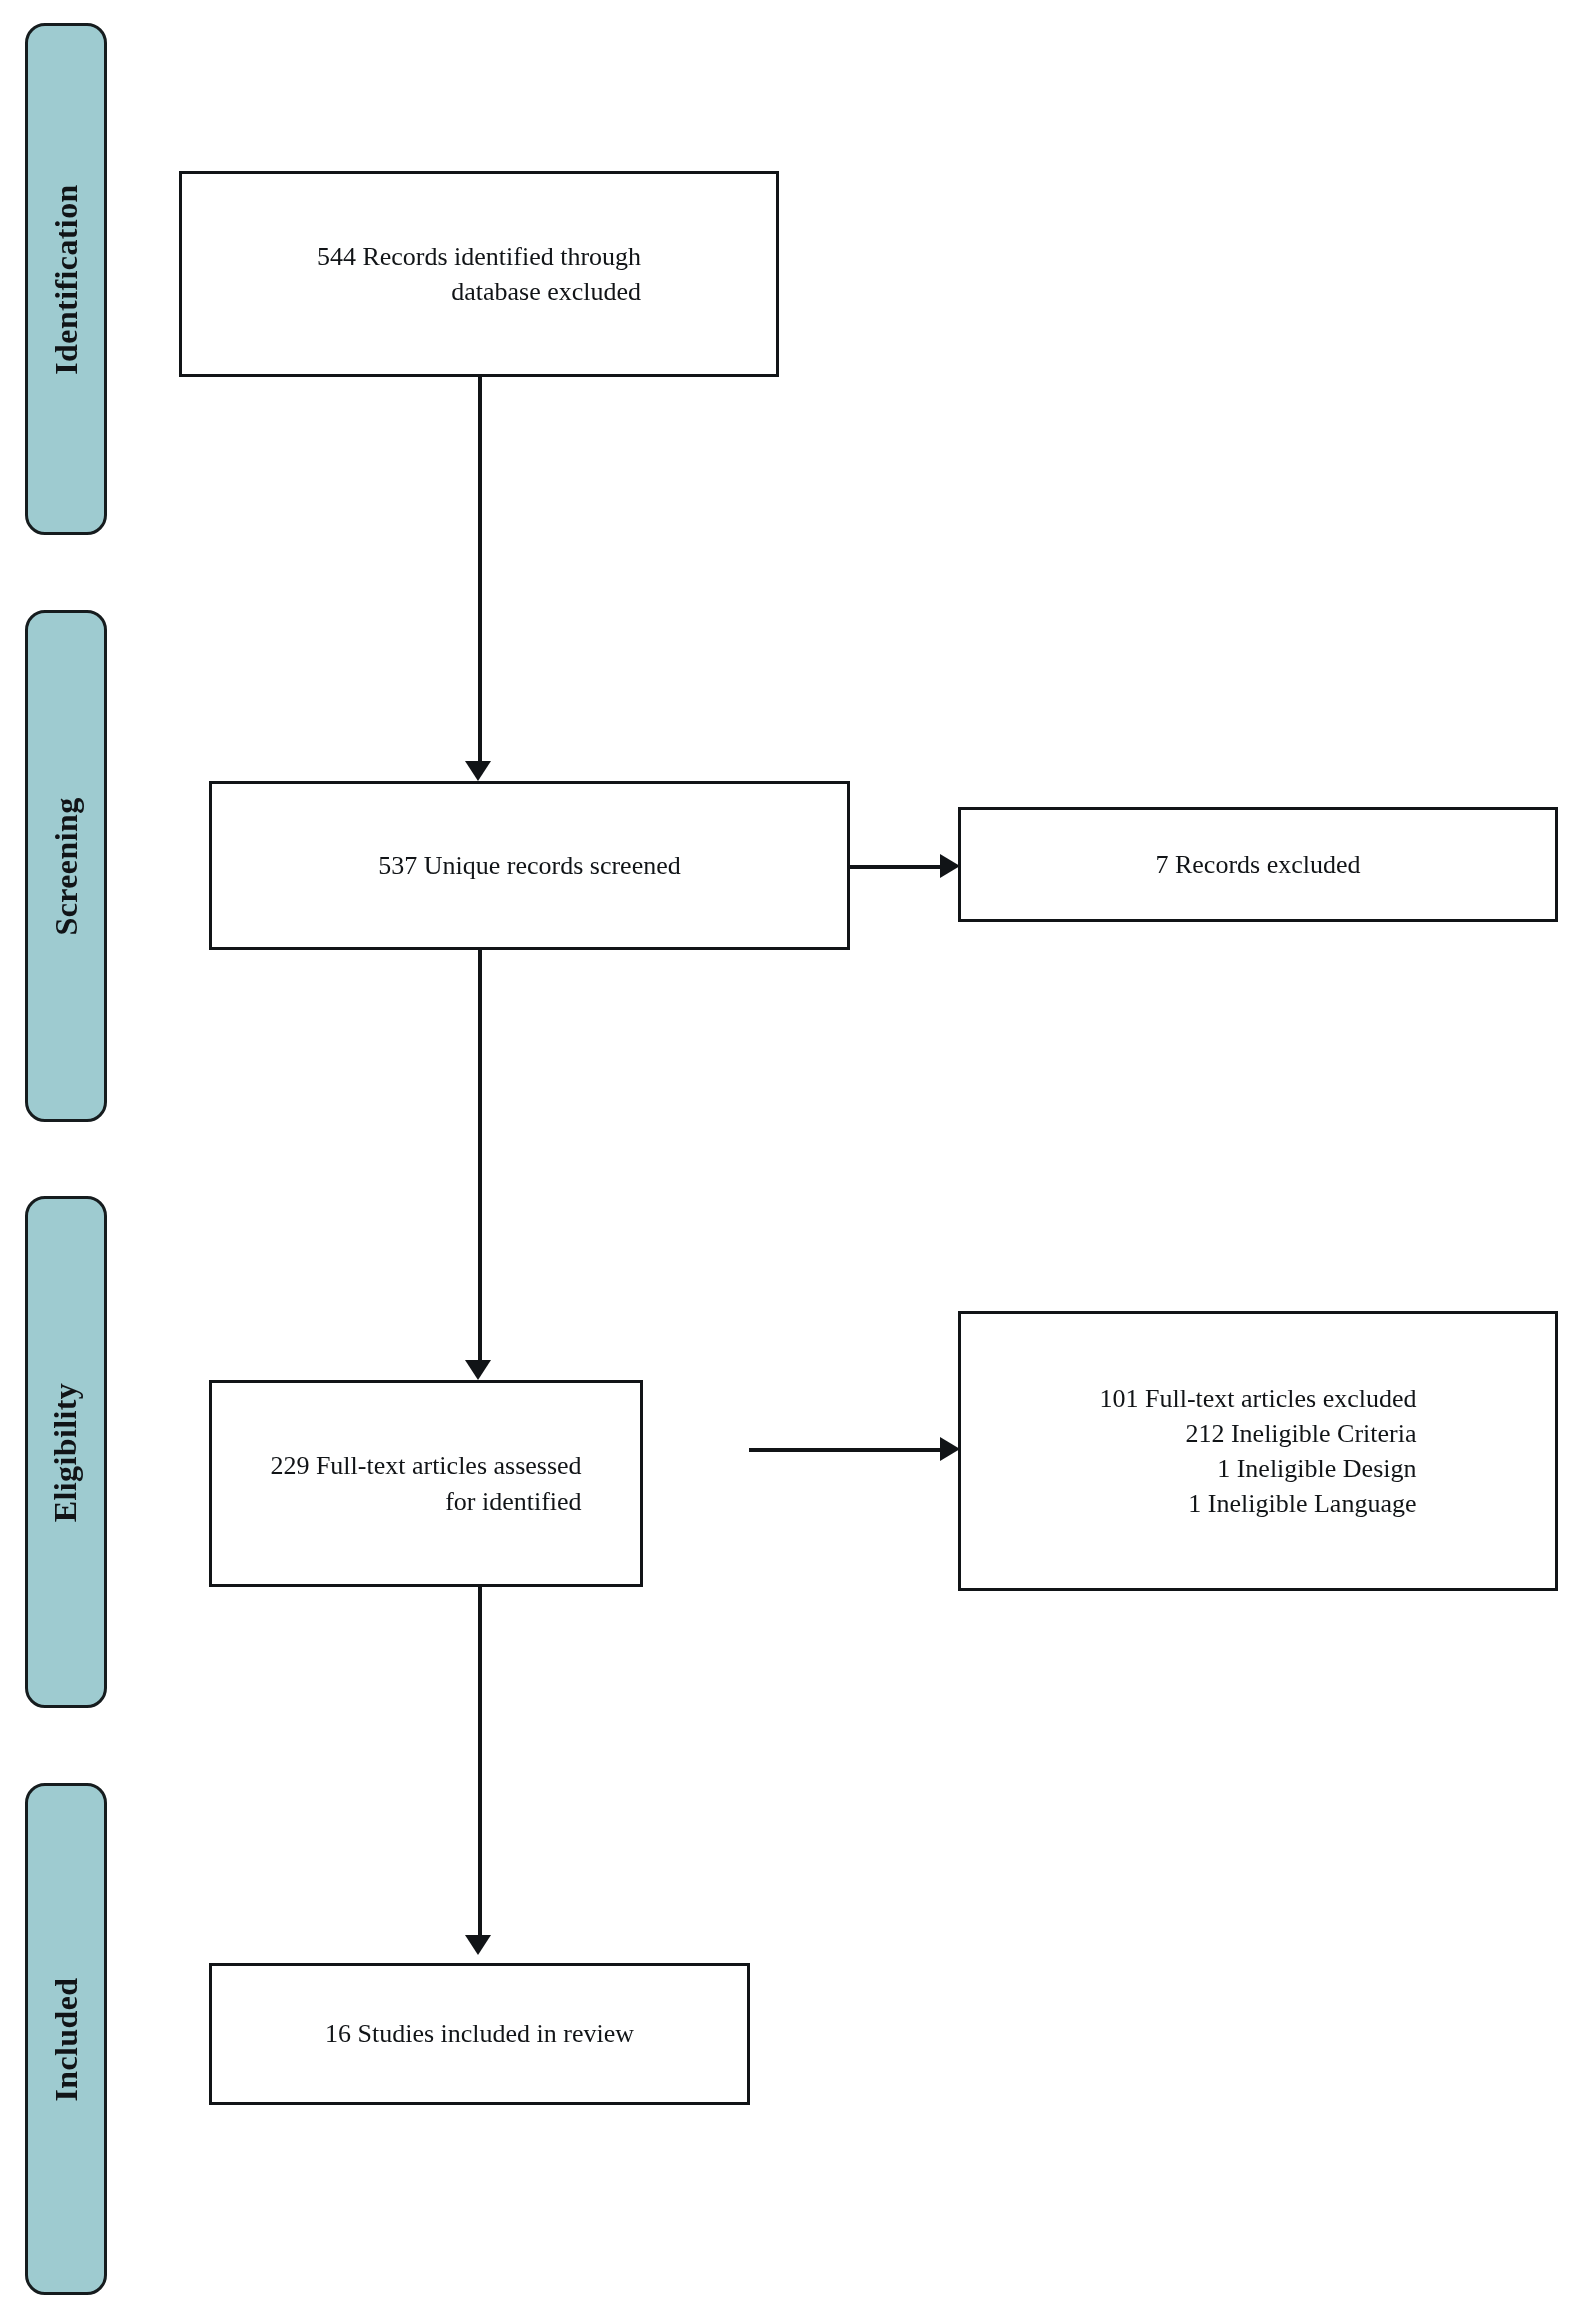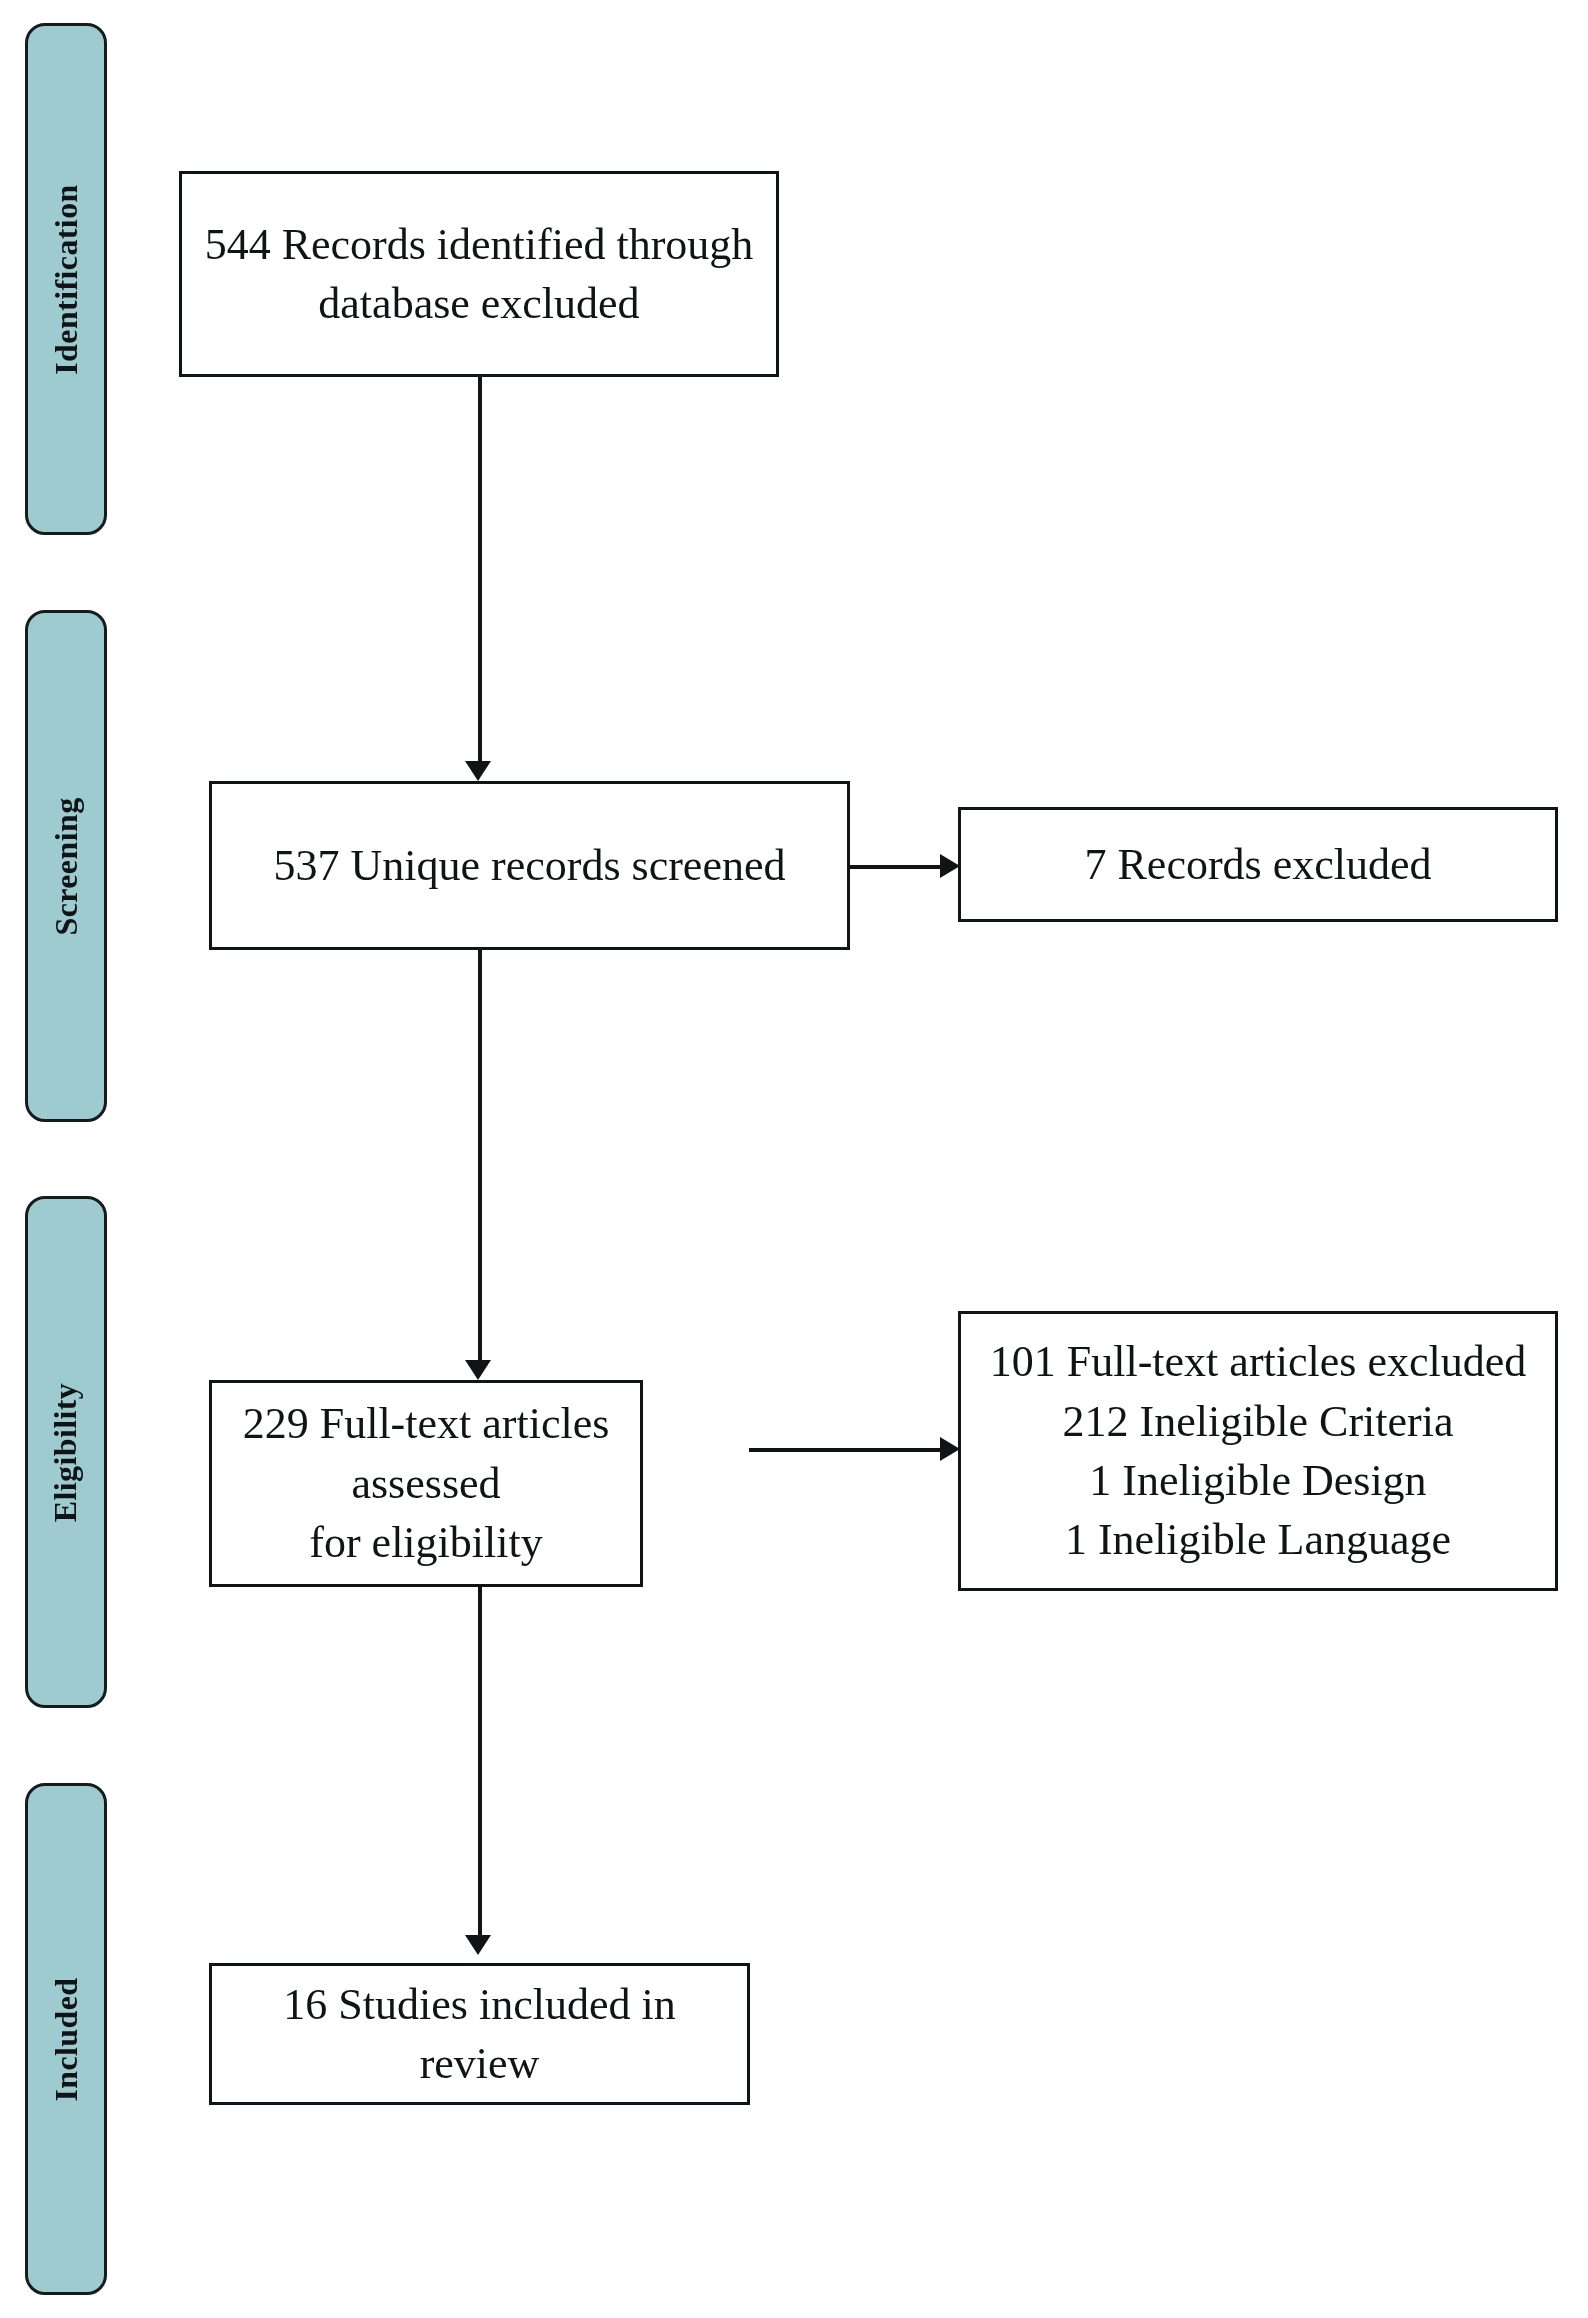--- a/index.html
+++ b/index.html
@@ -45,22 +45,22 @@
   .flow-box {
     position: absolute;
     box-sizing: border-box;
     background: #ffffff;
     border: 3.8px solid #111417;
     display: flex;
     align-items: center;
     justify-content: center;
   }
   .flow-box-text {
-    text-align: center;
-    font-size: 44px;
+    text-align: right;
+    font-size: 26px;
     line-height: 1.35;
     color: #111417;
     padding: 0 14px;
     font-family: "Liberation Serif", "DejaVu Serif", serif;
   }
   .flow-box-text .ln { display: block; }
 
   
   .conn-v {
     position: absolute;
@@ -140,21 +140,21 @@
 
   <div class="flow-box" style="left:958px;top:807px;width:600px;height:115px;">
     <div class="flow-box-text">
       <span class="ln">7 Records excluded</span>
     </div>
   </div>
 
   <div class="flow-box" style="left:209px;top:1380px;width:434px;height:207px;">
     <div class="flow-box-text">
       <span class="ln">229 Full-text articles assessed</span>
-      <span class="ln">for eligibility</span>
+      <span class="ln">for identified</span>
     </div>
   </div>
 
   <div class="flow-box" style="left:958px;top:1311px;width:600px;height:280px;">
     <div class="flow-box-text">
       <span class="ln">101 Full-text articles excluded</span>
       <span class="ln">212 Ineligible Criteria</span>
       <span class="ln">1 Ineligible Design</span>
       <span class="ln">1 Ineligible Language</span>
     </div>

